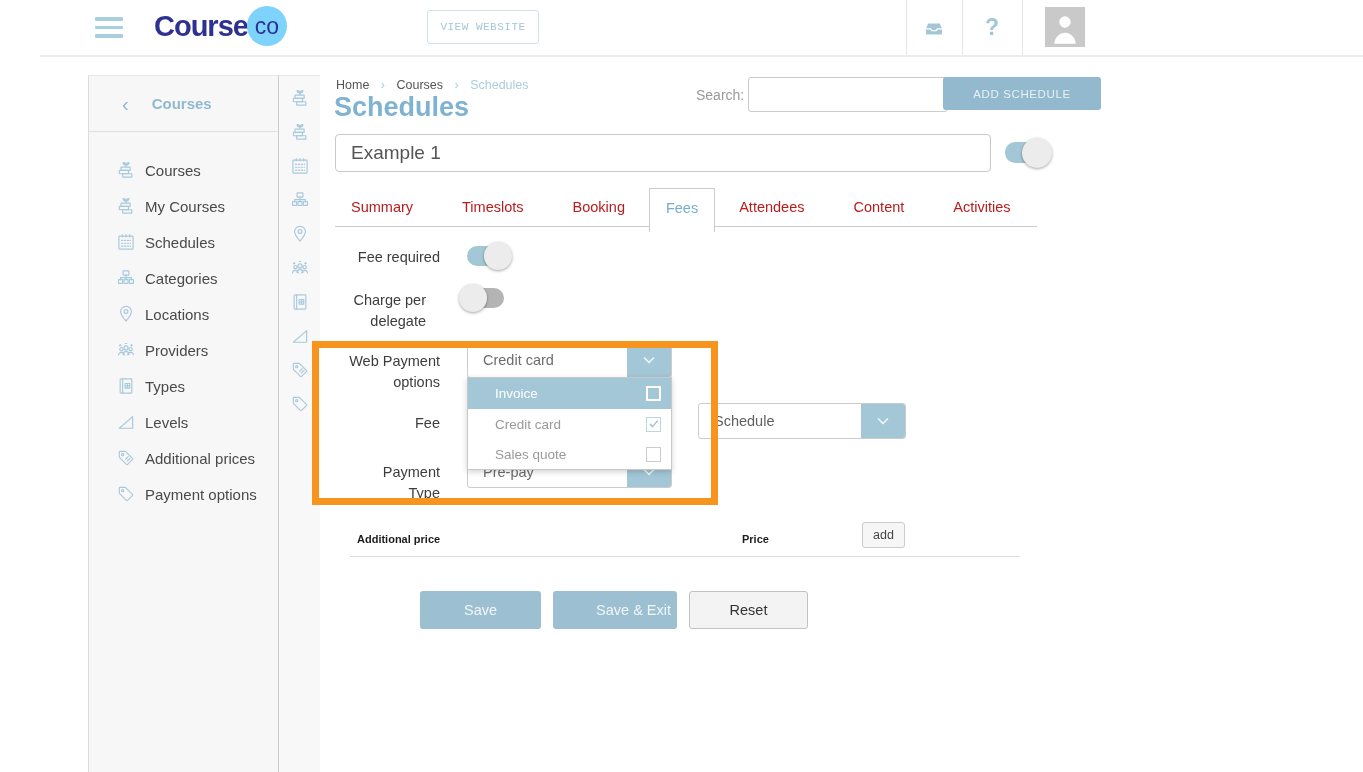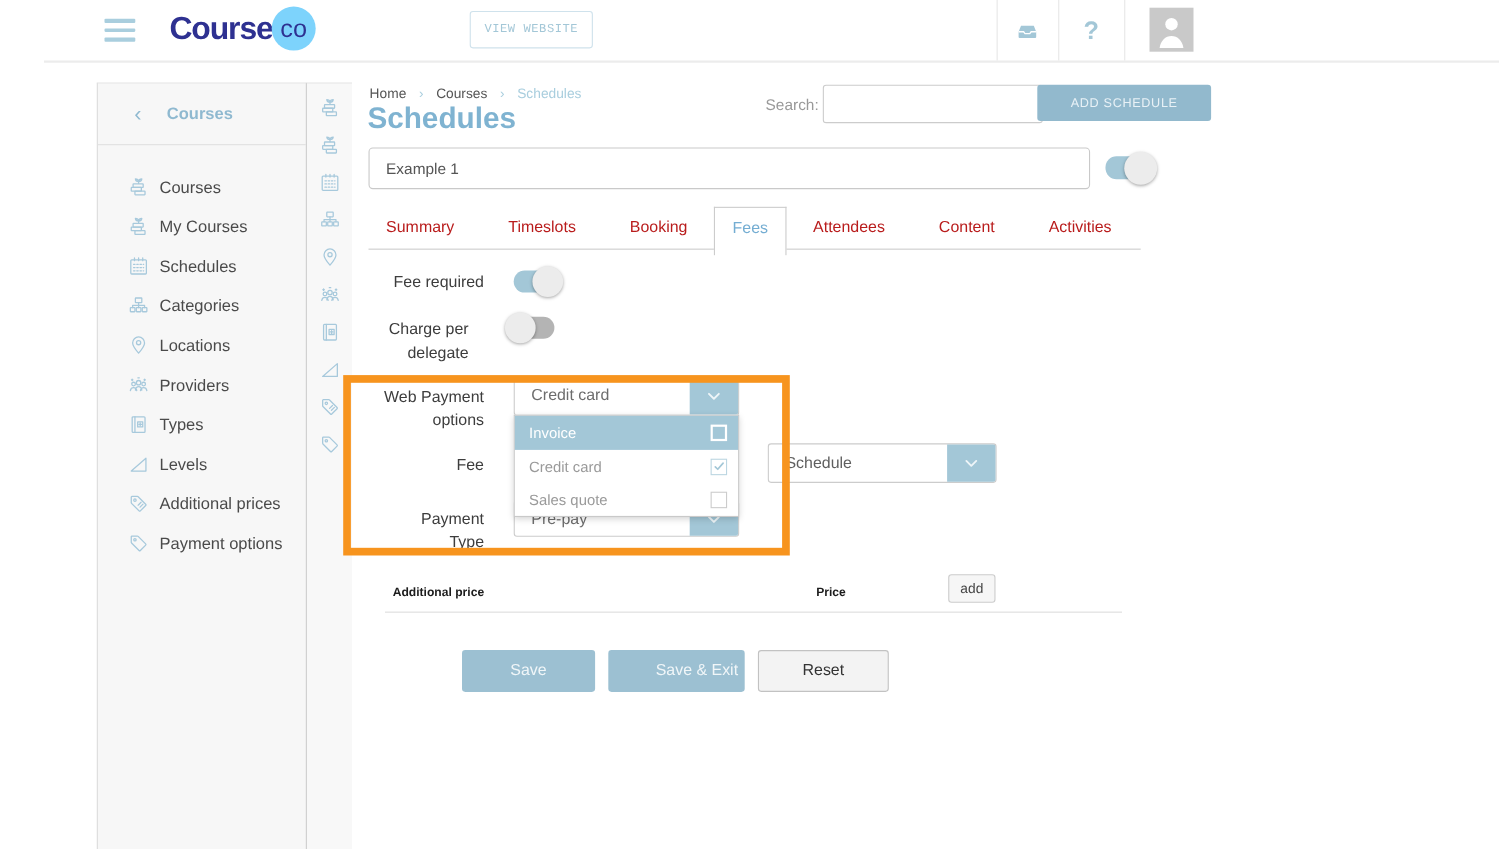--- a/index.html
+++ b/index.html
@@ -34,21 +34,21 @@
 
   
   .breadcrumb { position:absolute; left:296px; top:78px; font-size:12.5px; color:#555; }
   .bc-sep { color:#a9cede; margin:0 8px; }
   .bc-current { color:#a9cede; }
   .page-title { position:absolute; left:294px; top:92px; font-size:27px; font-weight:bold; color:#7fb3d1; }
   .search-label { position:absolute; left:656px; top:87px; font-size:14px; color:#999; }
   .search-input { position:absolute; left:708px; top:77px; width:182px; height:33px; border:1px solid #ccc; border-radius:3px; font-size:14px; padding:0 8px; box-sizing:content-box; color:#555; font-family:inherit; }
   .add-btn { position:absolute; left:903px; top:77px; width:158px; height:33px; background:#92b9cd; border:none; border-radius:3px; color:#e8f1f6; font-size:11.5px; letter-spacing:.6px; font-family:inherit; cursor:pointer; }
 
-  .name-input { position:absolute; left:295px; top:134px; width:624px; height:36px; border:1px solid #c9c9c9; border-radius:4px; padding:0 15px; font-size:14px; color:#555; font-family:inherit; }
+  .name-input { position:absolute; left:295px; top:134px; width:624px; height:36px; border:1px solid #c9c9c9; border-radius:4px; padding:0 15px; font-size:19px; color:#555; font-family:inherit; }
 
   
   .toggle { position:absolute; cursor:pointer; }
   .toggle .track { width:37px; height:20px; border-radius:10px; background:#a3c7d7; }
   .toggle.off .track { background:#b4b4b4; }
   .toggle .knob { position:absolute; top:-4px; width:28px; height:28px; border-radius:50%; background:#ececec; box-shadow:0 1px 3px rgba(0,0,0,.35); }
   .toggle.on .knob { right:-8px; }
   .toggle.off .knob { left:-8px; }
   .toggle.big .track { width:39px; height:21px; }
   .toggle.big .knob { width:30px; height:30px; top:-4.5px; }
@@ -59,21 +59,21 @@
   .tab.active { color:#74add2; background:#fff; border:1px solid #ccc; border-bottom:none; height:44px; box-sizing:border-box; position:relative; z-index:2; }
 
   
   .flabel { position:absolute; width:105px; text-align:right; font-size:14.5px; color:#3d3d3d; line-height:21px; }
   .sel { position:absolute; background:#fff; border:1px solid #ccc; border-radius:3px; display:flex; align-items:stretch; box-sizing:border-box; cursor:pointer; }
   .sel-text { flex:1; display:flex; align-items:center; padding-left:15px; font-size:14.5px; color:#6d6d6d; }
   .sel-btn { width:44px; background:#a3c7d7; border-radius:0 2px 2px 0; display:flex; align-items:center; justify-content:center; }
   .chev { width:16px; height:16px; stroke:#eef5f8; stroke-width:1.7; fill:none; stroke-linecap:round; stroke-linejoin:round; }
 
   .menu { position:absolute; left:427px; top:377px; width:205px; background:#fff; border:1px solid #c9c9c9; box-shadow:0 2px 6px rgba(0,0,0,.18); z-index:6; box-sizing:border-box; }
-  .menu-row { height:30px; display:flex; align-items:center; padding:0 10px 0 13px; font-size:13.5px; color:#9a9a9a; cursor:pointer; }
+  .menu-row { height:30px; display:flex; align-items:center; padding:0 10px 0 27px; font-size:13.5px; color:#9a9a9a; cursor:pointer; }
   .menu-row.hl { background:#a3c7d7; color:#fff; height:31px; }
   .cb { margin-left:auto; width:15px; height:15px; box-sizing:border-box; display:flex; align-items:center; justify-content:center; }
   .cb.white { border:2px solid #fff; background:transparent; }
   .cb.checked { border:1px solid #bcd6e2; background:#fff; }
   .cb.empty { border:1px solid #ccc; background:#fff; }
   .check { width:12px; height:12px; stroke:#a3c7d7; stroke-width:2; fill:none; stroke-linecap:round; stroke-linejoin:round; }
 
   .orange-box { position:absolute; left:272px; top:341px; width:406px; height:164px; border:7px solid #f7941e; box-sizing:border-box; z-index:30; pointer-events:none; }
 
   

